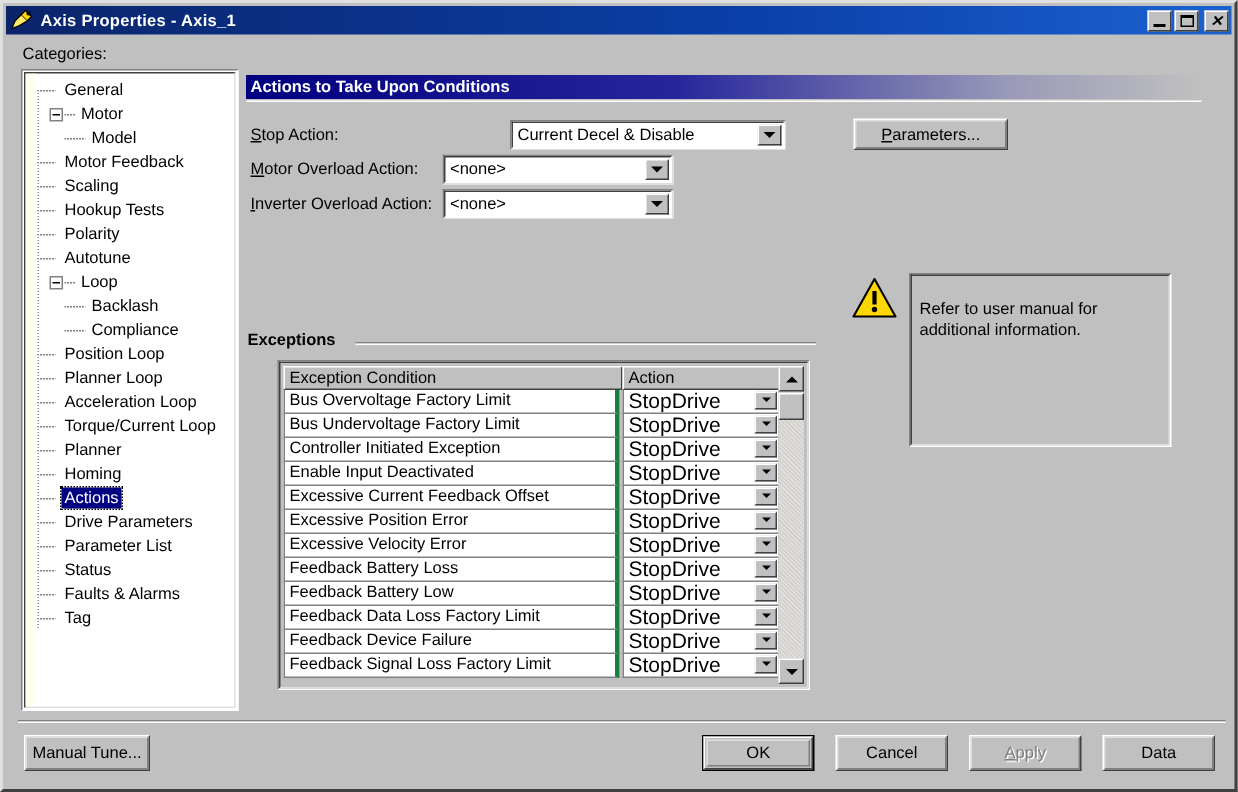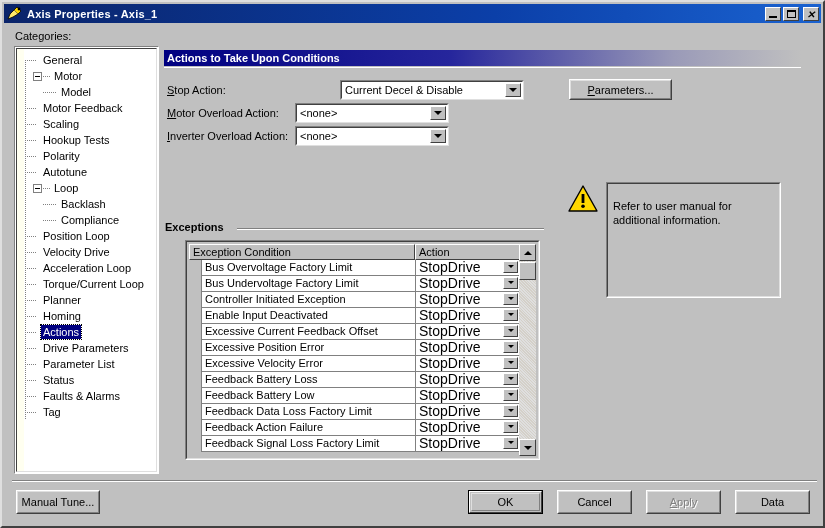--- a/index.html
+++ b/index.html
@@ -252,23 +252,23 @@
     border-right: 1px solid #404040; border-bottom: 1px solid #404040;
     font-size: 11px; padding-left: 3px;
     white-space: nowrap; overflow: hidden;
   }
   .grid-body {
     position: absolute; left: 2px; top: 18px;
     width: 331px; bottom: 2px; overflow: hidden;
   }
   .grow { position: relative; height: 16px; }
   .gcell-cond {
-    position: absolute; left: 12px; top: 0; width: 224px; height: 16px;
+    position: absolute; left: 0; top: 0; width: 224px; height: 16px;
     background: #fff;
-    border-right: 6px solid #15803d; border-bottom: 1px solid #808080;
+    border-right: 3px solid #15803d; border-bottom: 1px solid #808080;
     border-left: 1px solid #808080;
     font-size: 11px; line-height: 15px; padding-left: 3px;
     white-space: nowrap; overflow: hidden;
   }
   .gcell-act {
     position: absolute; left: 226px; top: 0; width: 105px; height: 16px;
     background: #fff;
     border: 1px solid #808080; border-top: none;
   }
   .gcell-act .av {
@@ -394,21 +394,21 @@
           <div class="tnode">
             <i class="dashline" style="left: 26px; width: 14px;"></i>
             <span class="tlabel" style="left: 42px;">Compliance</span>
           </div>
           <div class="tnode">
             <i class="dashline" style="left: 8px; width: 12px;"></i>
             <span class="tlabel" style="left: 24px;">Position Loop</span>
           </div>
           <div class="tnode">
             <i class="dashline" style="left: 8px; width: 12px;"></i>
-            <span class="tlabel" style="left: 24px;">Velocity Drive</span>
+            <span class="tlabel" style="left: 24px;">Planner Loop</span>
           </div>
           <div class="tnode">
             <i class="dashline" style="left: 8px; width: 12px;"></i>
             <span class="tlabel" style="left: 24px;">Acceleration Loop</span>
           </div>
           <div class="tnode">
             <i class="dashline" style="left: 8px; width: 12px;"></i>
             <span class="tlabel" style="left: 24px;">Torque/Current Loop</span>
           </div>
           <div class="tnode">
@@ -598,21 +598,21 @@
           <div class="grow">
             <div class="gcell-cond">Feedback Data Loss Factory Limit</div>
             <div class="gcell-act">
               <div class="av">StopDrive</div>
               <div class="ab">
                 <i class="arrow-dn"></i>
               </div>
             </div>
           </div>
           <div class="grow">
-            <div class="gcell-cond">Feedback Action Failure</div>
+            <div class="gcell-cond">Feedback Device Failure</div>
             <div class="gcell-act">
               <div class="av">StopDrive</div>
               <div class="ab">
                 <i class="arrow-dn"></i>
               </div>
             </div>
           </div>
           <div class="grow">
             <div class="gcell-cond">Feedback Signal Loss Factory Limit</div>
             <div class="gcell-act">

